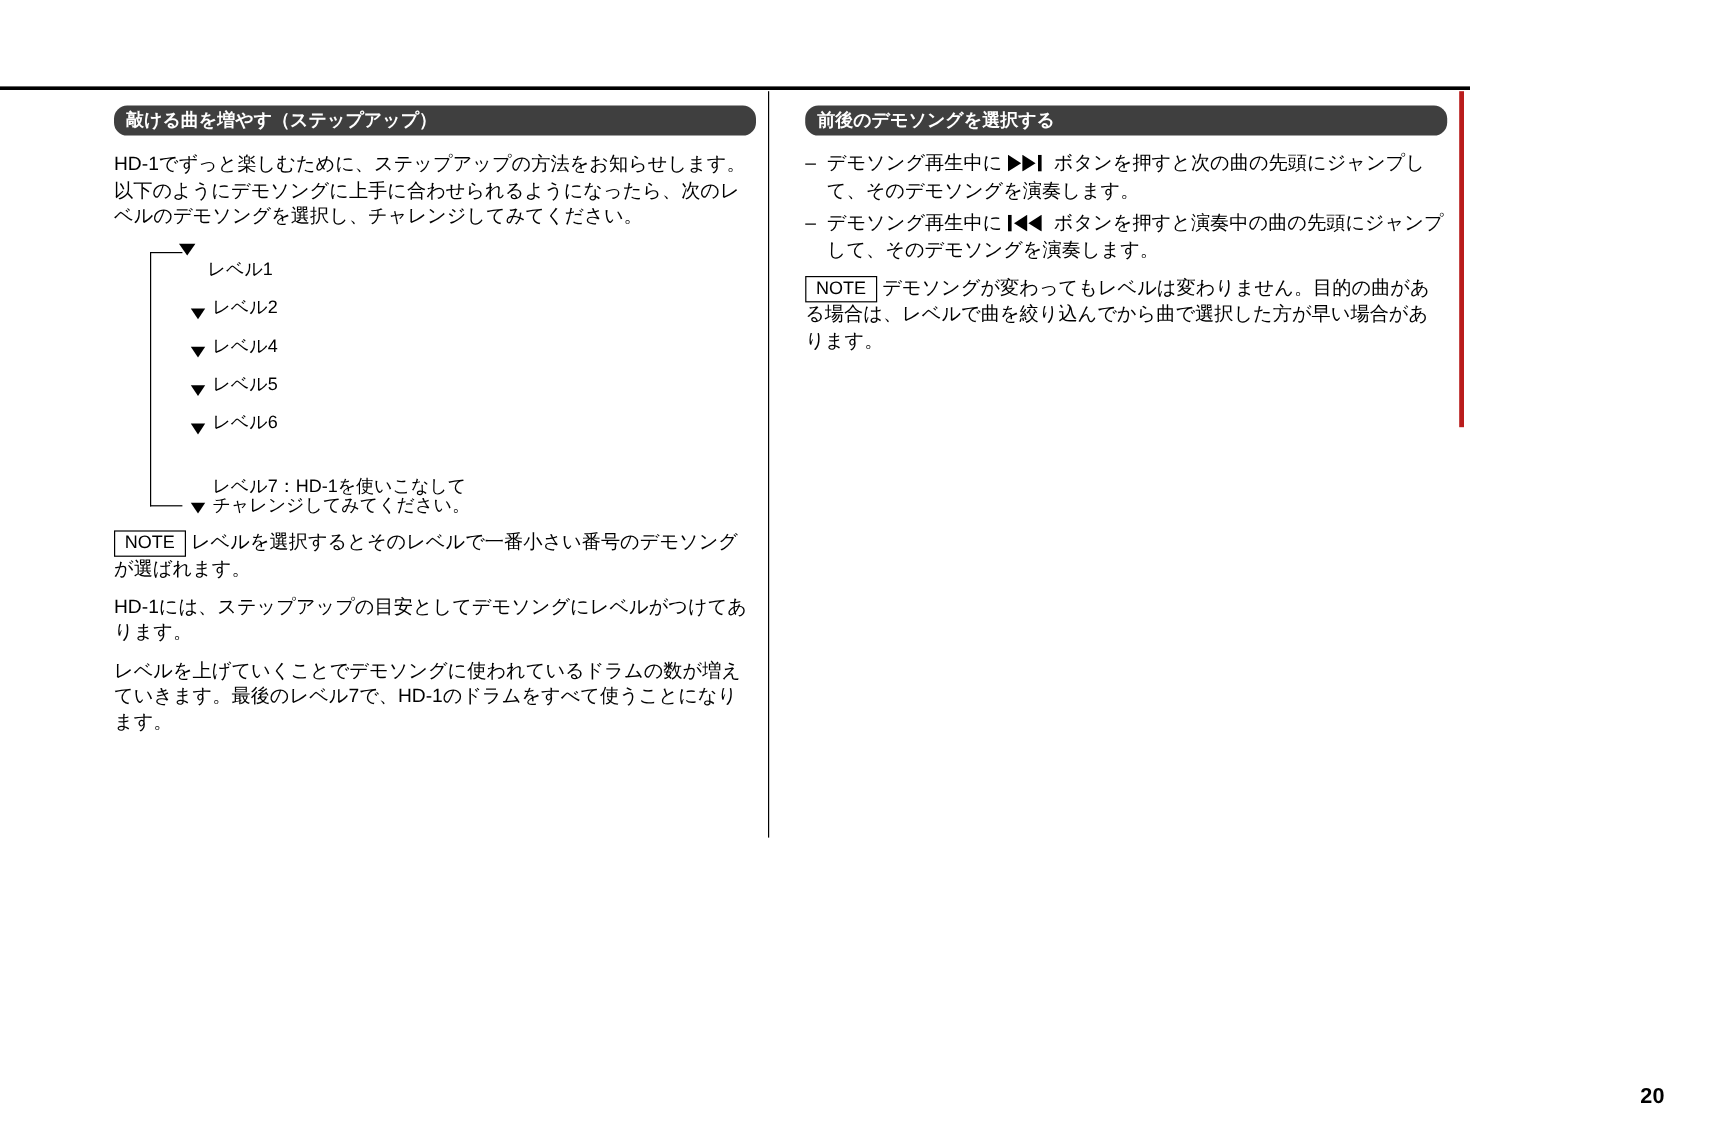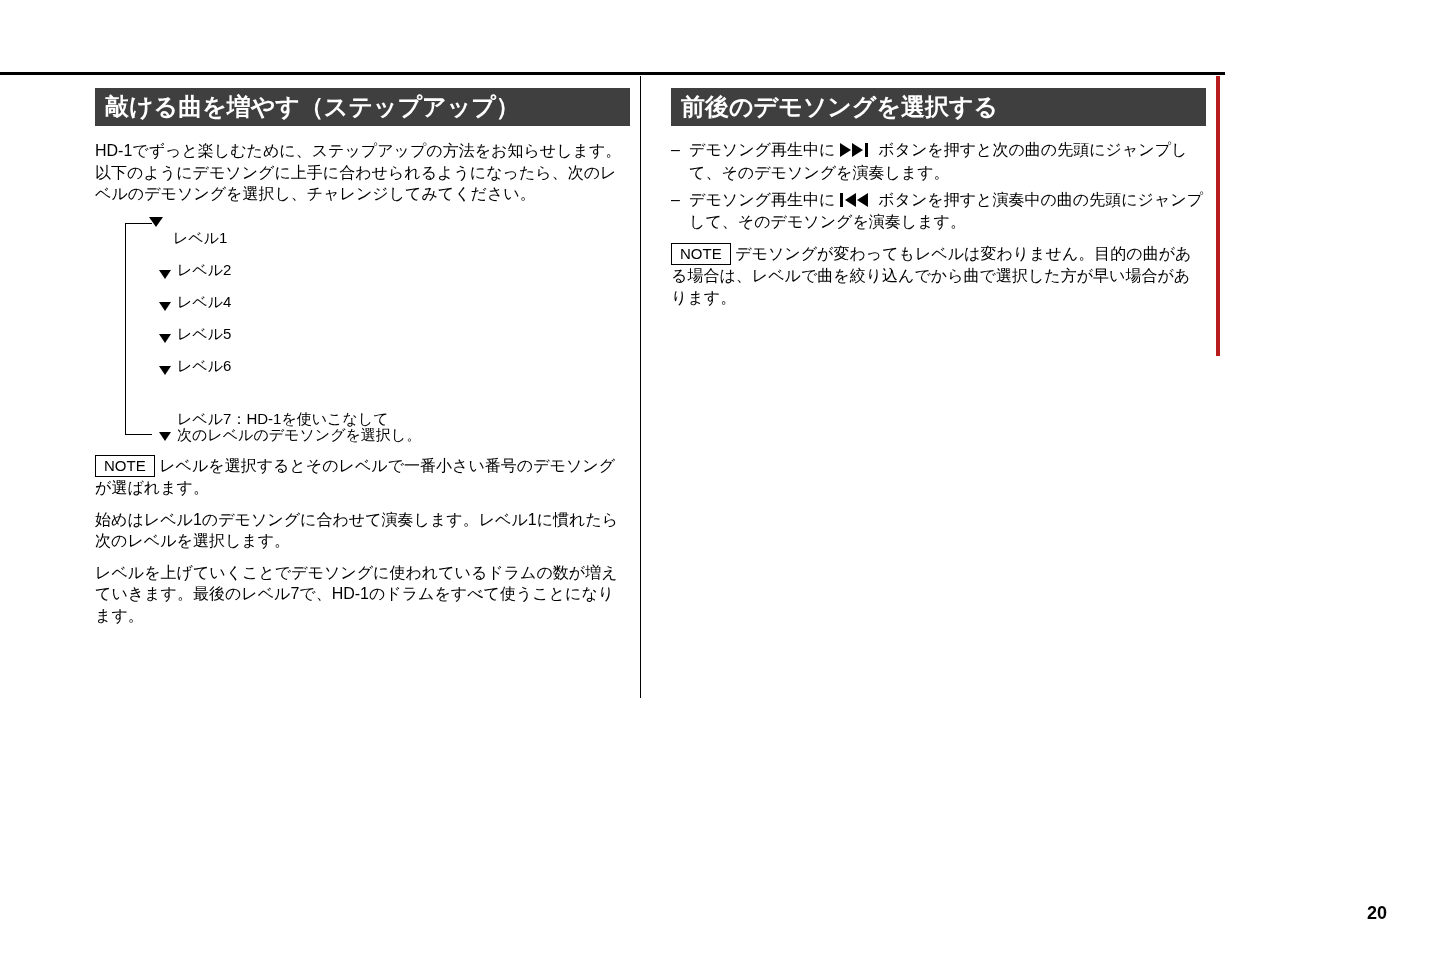--- a/index.html
+++ b/index.html
@@ -36,24 +36,25 @@
     width: 547px;
   }
   .col-left { border-right: 1px solid #000; padding-right: 0; }
   .col-left .inner-content { padding-right: 10px; }
   .col-right { border-right: 4px solid #b91c1c; padding-right: 0; height: 280px; }
   .col-right .inner-content { padding-right: 10px; }
   .dark-bar {
     background: #3f3f3f;
     color: #fff;
     font-weight: bold;
-    font-size: 24px;
+    font-size: 15px;
     padding: 3px 10px;
     margin-top: 12px;
     margin-bottom: 14px;
+    border-radius: 11px;
   }
   p { margin: 0 0 10px 0; font-size: 16px; line-height: 1.35; }
   .flow-block {
     margin-left: 30px;
     margin-top: 6px;
     margin-bottom: 14px;
   }
   .flow-wrapper { display:flex; }
   .flow-line {
     width: 30px;
@@ -139,33 +140,33 @@
                   <div class="flow-label">レベル5</div>
                 </div>
                 <div class="flow-row">
                   <div class="tri-down"></div>
                   <div class="flow-label">レベル6</div>
                 </div>
                 <div class="flow-row" style="height:44px;margin-top:22px;">
                   <div class="tri-down"></div>
                   <div class="flow-label two-line">
                     <span>レベル7：HD-1を使いこなして</span><br>
-                    <span>次のレベルのデモソングを選択し。</span>
+                    <span>チャレンジしてみてください。</span>
                   </div>
                 </div>
               </div>
             </div>
           </div>
 
           <p>
             <span class="note-box">NOTE</span>
             <span>レベルを選択するとそのレベルで一番小さい番号のデモソングが選ばれます。</span>
           </p>
 
-          <p class="indent-para">始めはレベル1のデモソングに合わせて演奏します。レベル1に慣れたら次のレベルを選択します。</p>
+          <p class="indent-para">HD-1には、ステップアップの目安としてデモソングにレベルがつけてあります。</p>
           <p class="indent-para">レベルを上げていくことでデモソングに使われているドラムの数が増えていきます。最後のレベル7で、HD-1のドラムをすべて使うことになります。</p>
         </div>
       </div>
 
       <div class="col col-right">
         <div class="inner-content">
           <div class="dark-bar">前後のデモソングを選択する</div>
 
           <div class="right-list-1">
             <div class="right-list-row">

